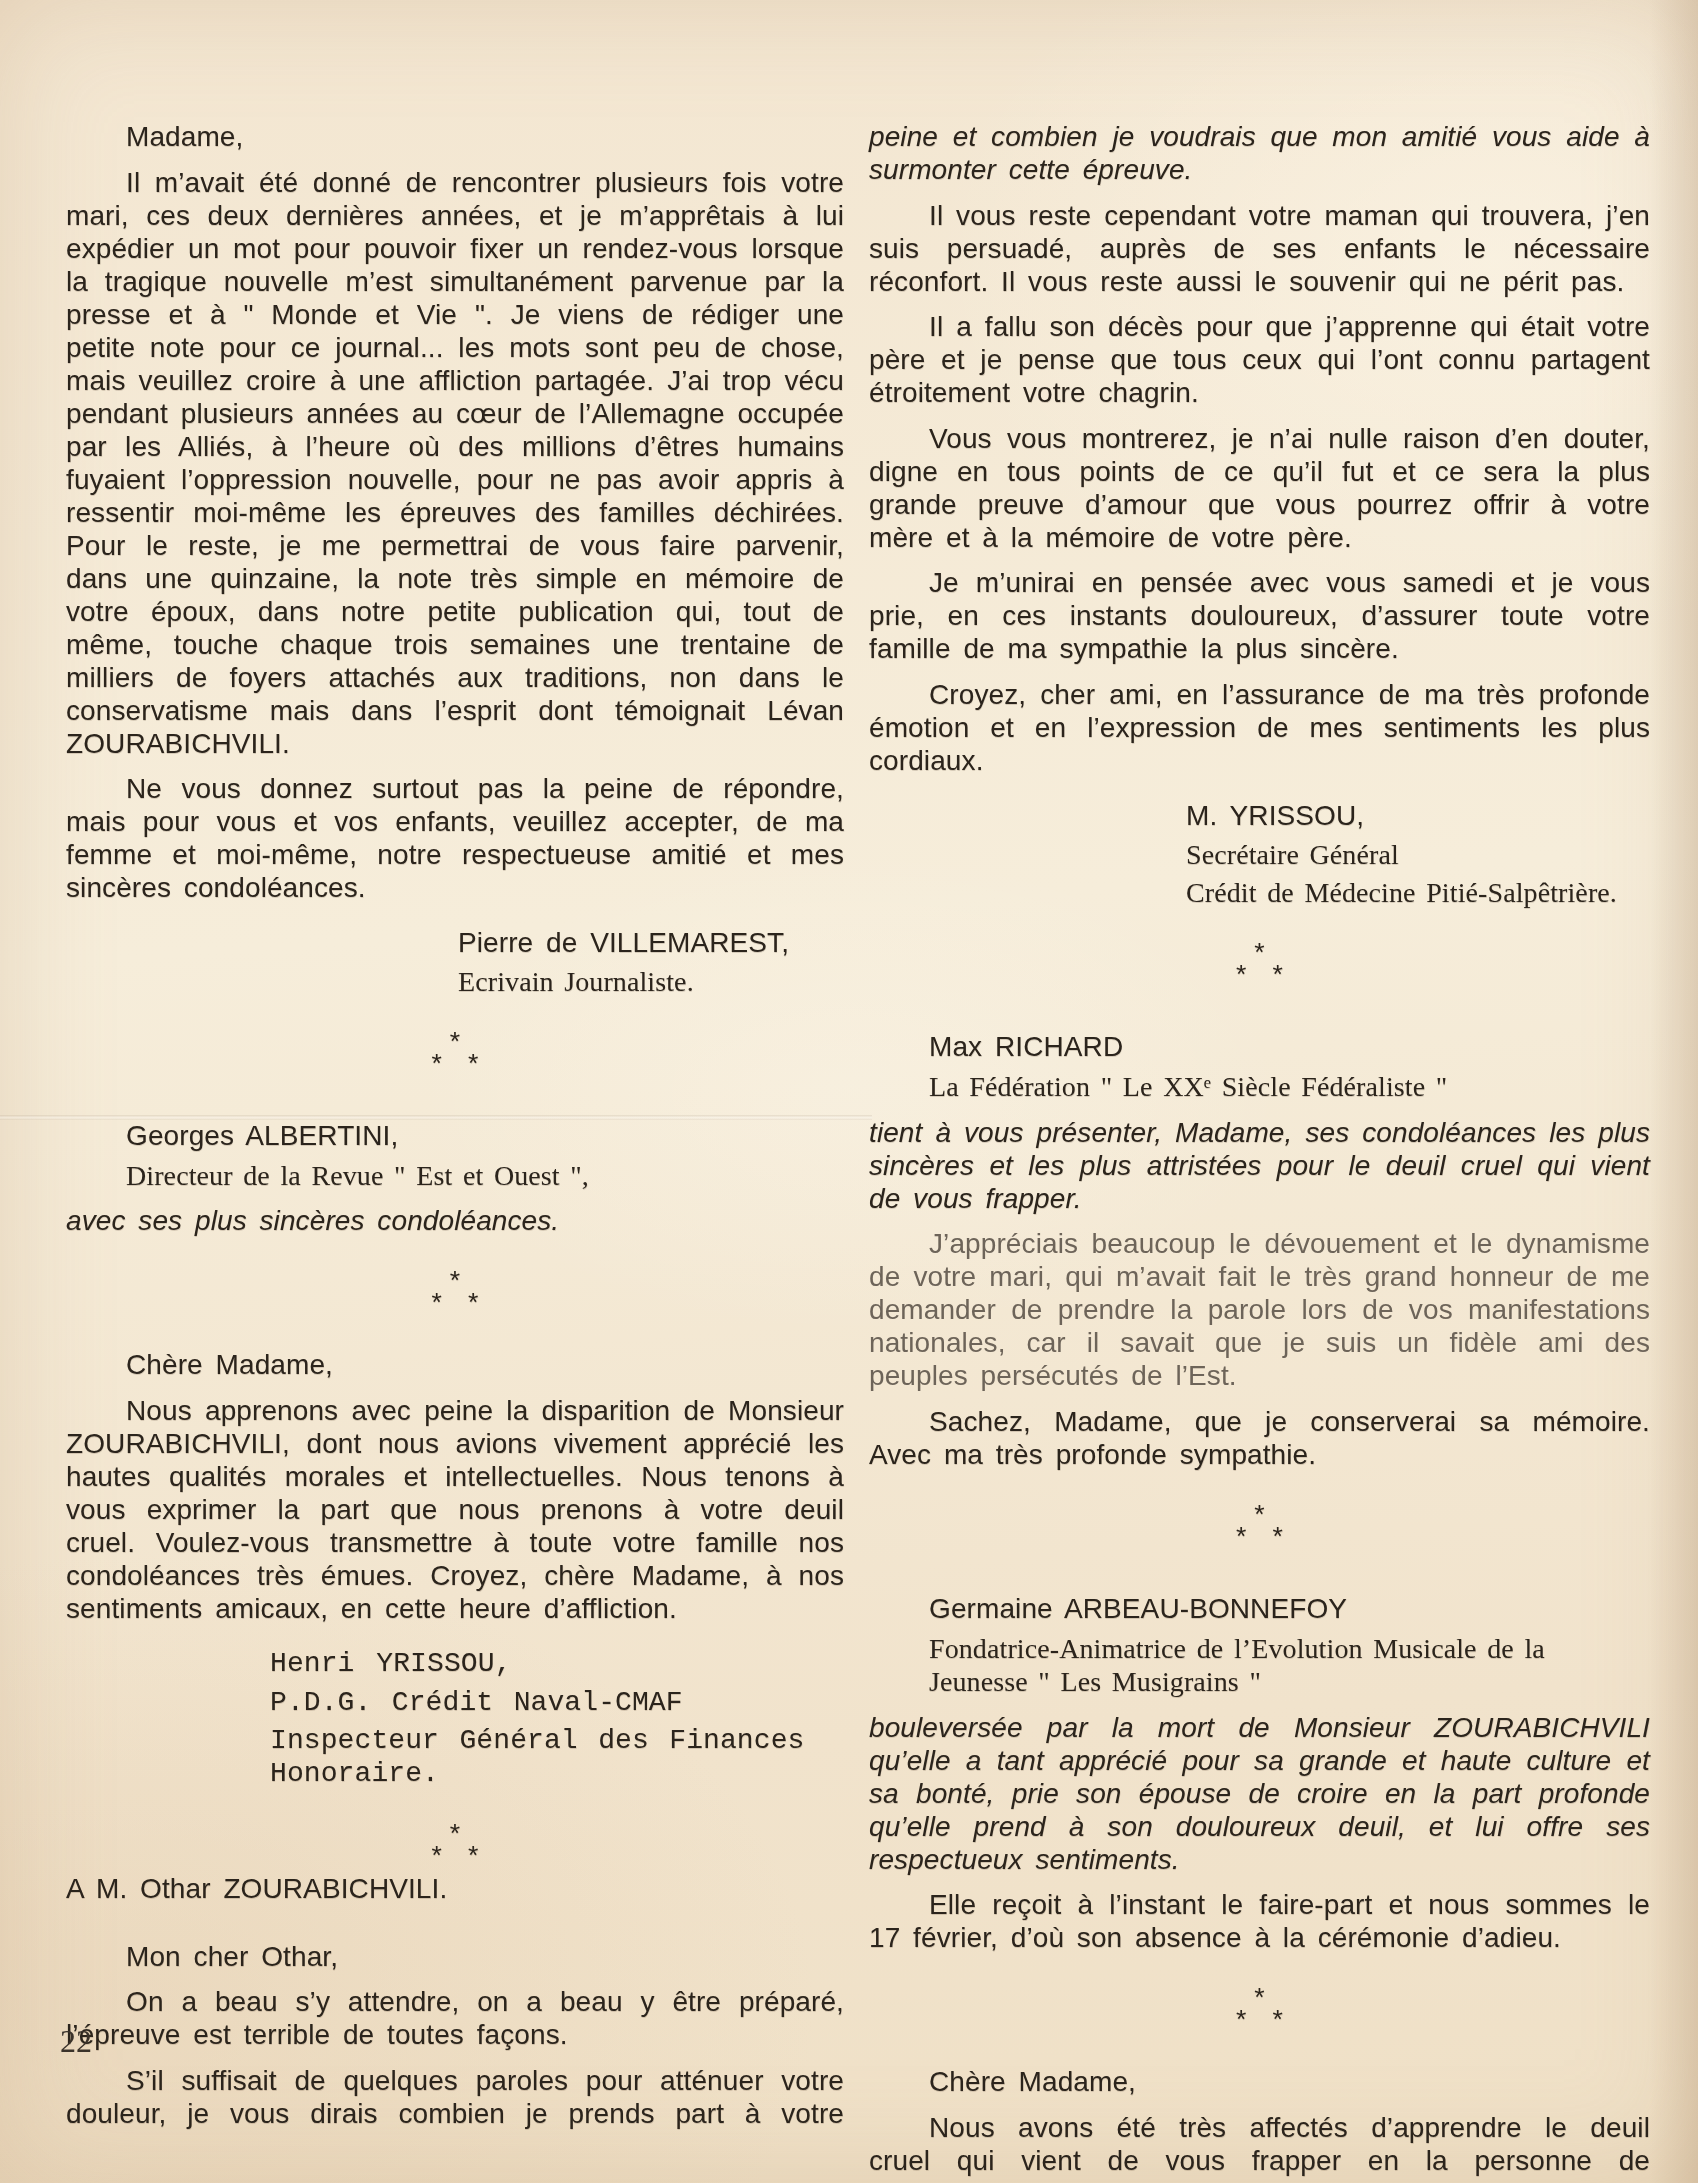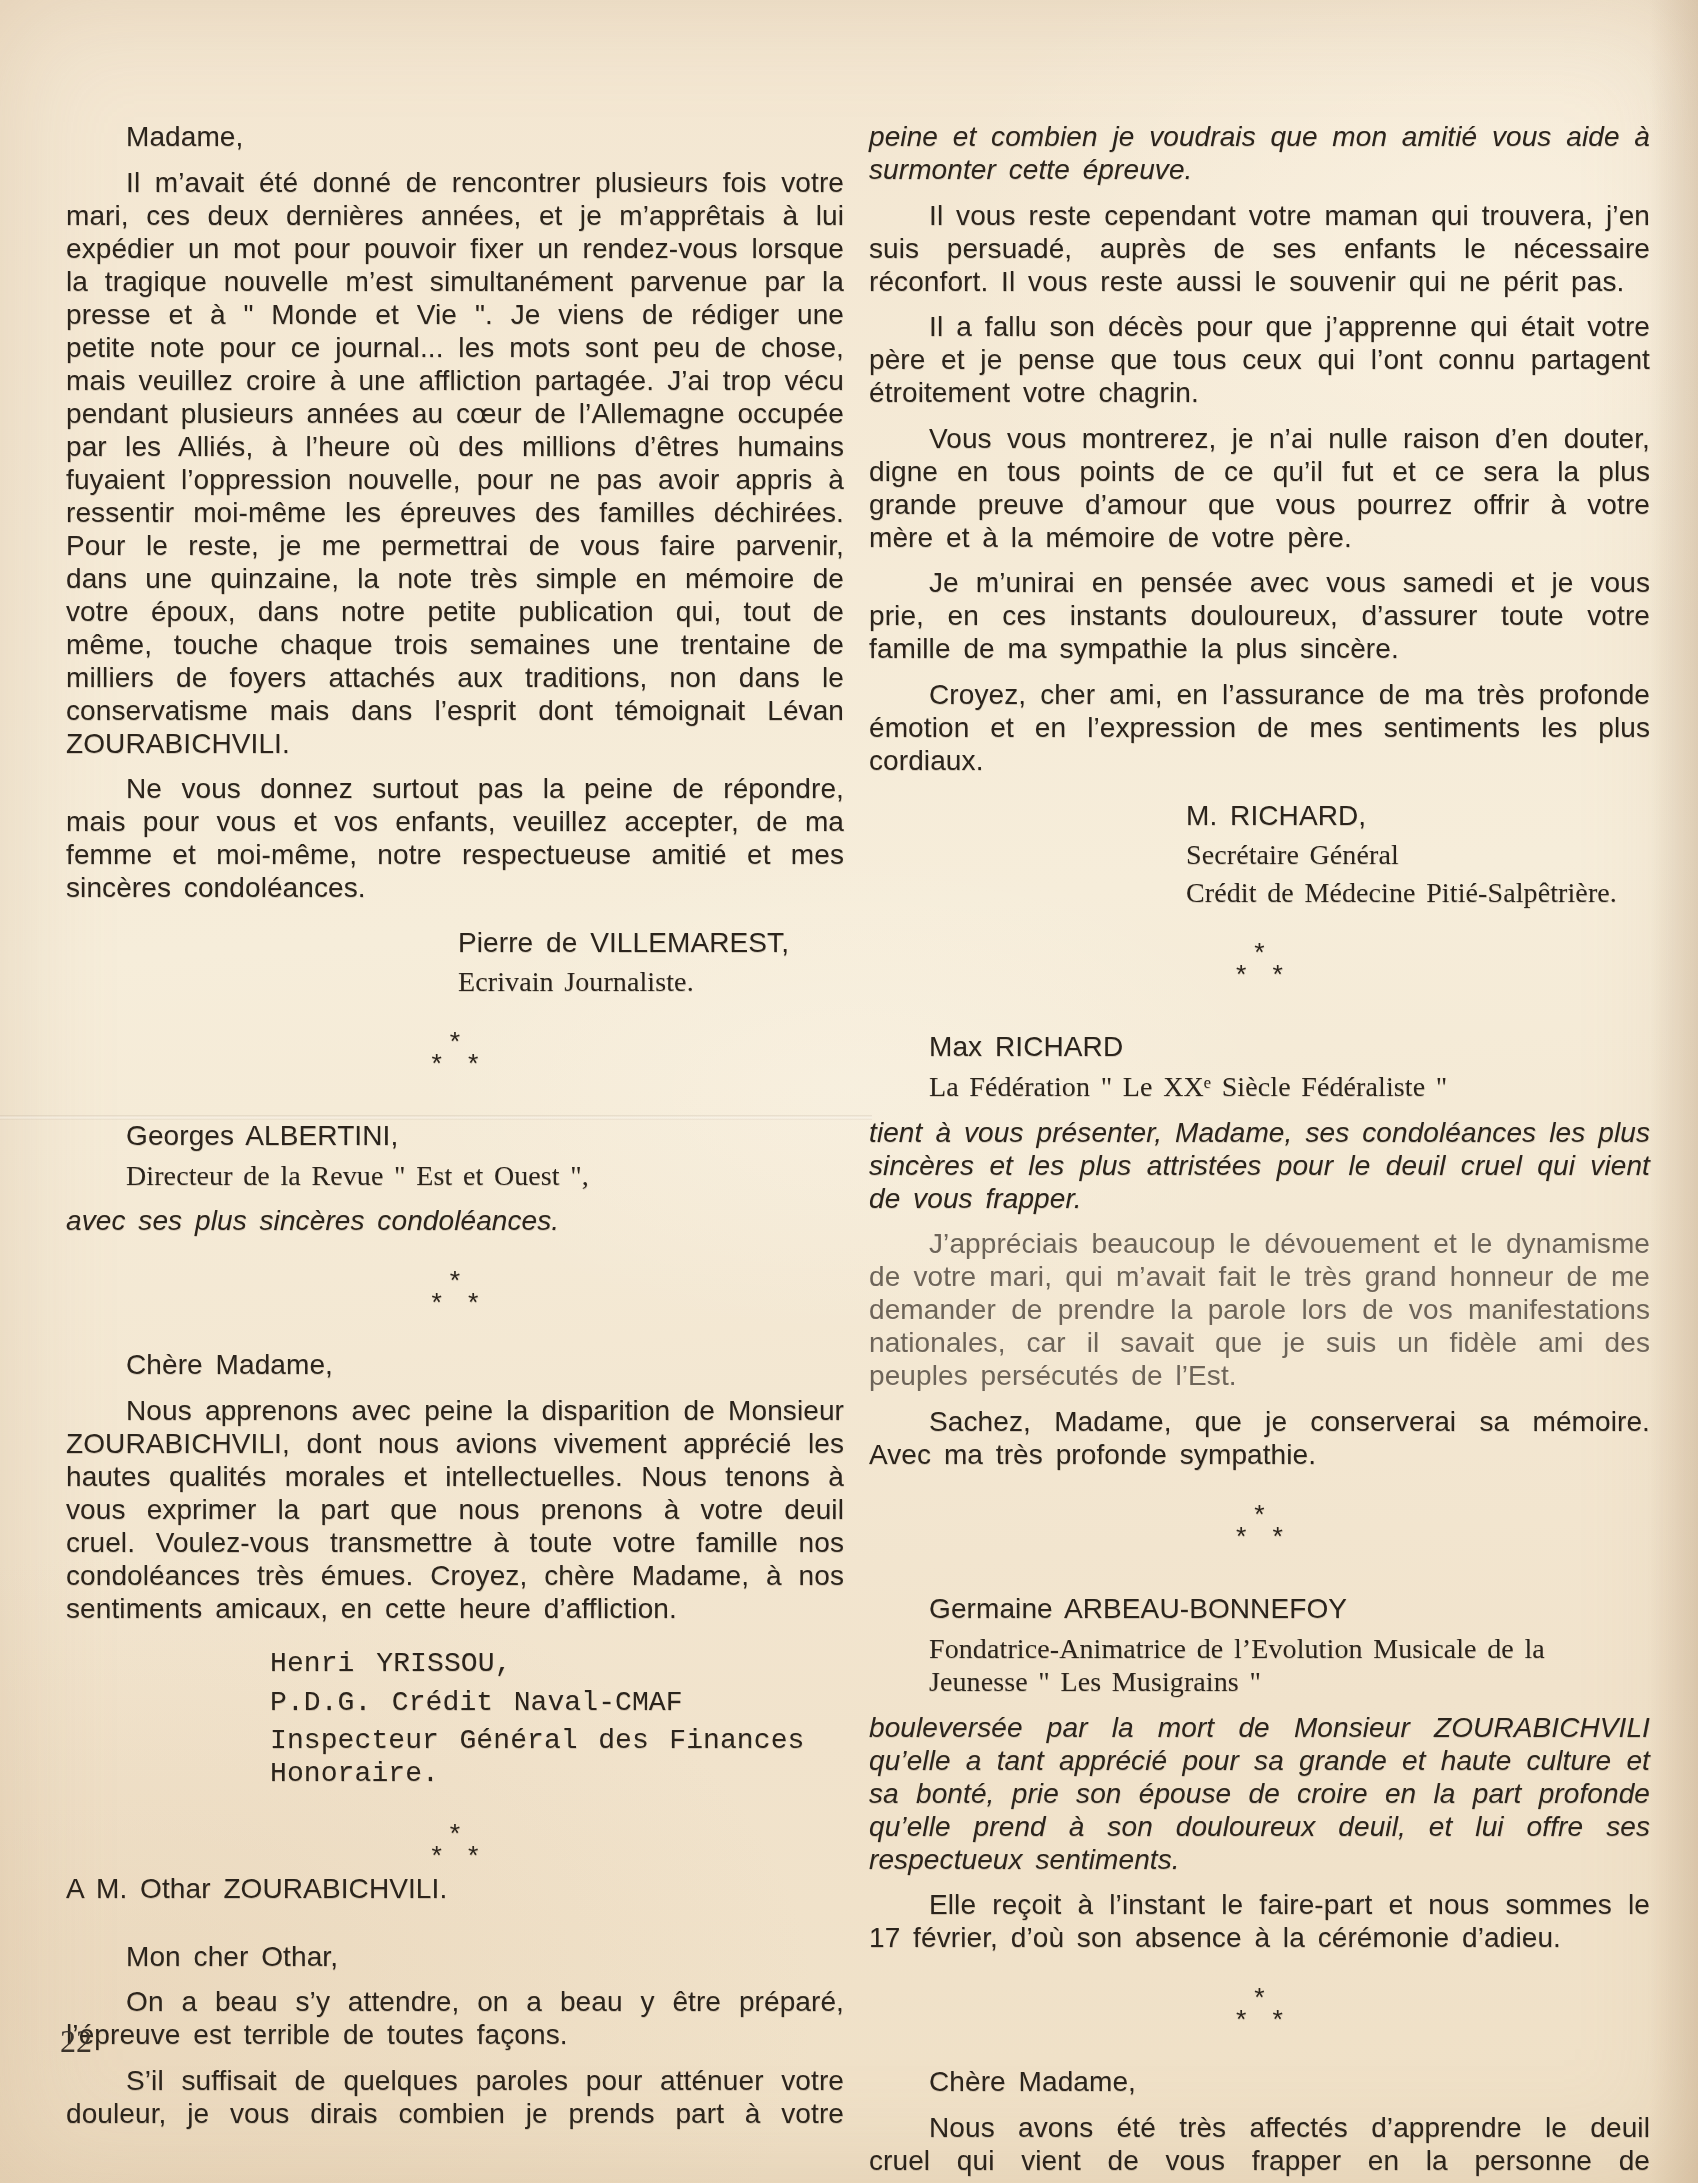--- a/index.html
+++ b/index.html
@@ -105,21 +105,21 @@
       <div class="para">On a beau s’y attendre, on a beau y être préparé, l’épreuve est terrible de toutes façons.</div>
       <div class="para cont">S’il suffisait de quelques paroles pour atténuer votre douleur, je vous dirais combien je prends part à votre</div>
     </div>
   <div class="col col-right">
       <div class="para-flush first">peine et combien je voudrais que mon amitié vous aide à surmonter cette épreuve.</div>
       <div class="para">Il vous reste cependant votre maman qui trouvera, j’en suis persuadé, auprès de ses enfants le nécessaire réconfort. Il vous reste aussi le souvenir qui ne périt pas.</div>
       <div class="para">Il a fallu son décès pour que j’apprenne qui était votre père et je pense que tous ceux qui l’ont connu partagent étroitement votre chagrin.</div>
       <div class="para">Vous vous montrerez, je n’ai nulle raison d’en douter, digne en tous points de ce qu’il fut et ce sera la plus grande preuve d’amour que vous pourrez offrir à votre mère et à la mémoire de votre père.</div>
       <div class="para">Je m’unirai en pensée avec vous samedi et je vous prie, en ces instants douloureux, d’assurer toute votre famille de ma sympathie la plus sincère.</div>
       <div class="para">Croyez, cher ami, en l’assurance de ma très profonde émotion et en l’expression de mes sentiments les plus cordiaux.</div>
-      <div class="sig-name off-c">M. RICHARD,</div>
+      <div class="sig-name off-c">M. YRISSOU,</div>
       <div class="sig-role off-c">Secrétaire Général</div>
       <div class="sig-role off-c">Crédit de Médecine Pitié-Salpêtrière.</div>
       <div class="sep">
         <div class="sep-top">*</div>
         <div class="sep-bottom">* *</div>
       </div>
       <div class="name-line">Max RICHARD</div>
       <div class="role-line">La Fédération " Le XXᵉ Siècle Fédéraliste "</div>
       <div class="para-flush">tient à vous présenter, Madame, ses condoléances les plus sincères et les plus attristées pour le deuil cruel qui vient de vous frapper.</div>
       <div class="para faded">J’appréciais beaucoup le dévouement et le dynamisme de votre mari, qui m’avait fait le très grand honneur de me demander de prendre la parole lors de vos manifestations nationales, car il savait que je suis un fidèle ami des peuples persécutés de l’Est.</div>

